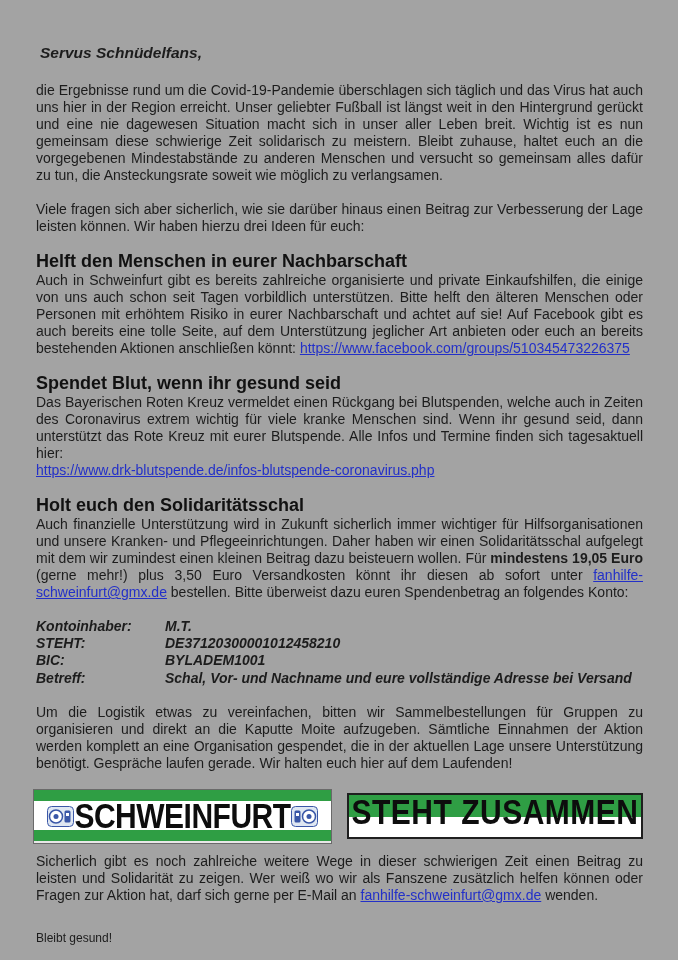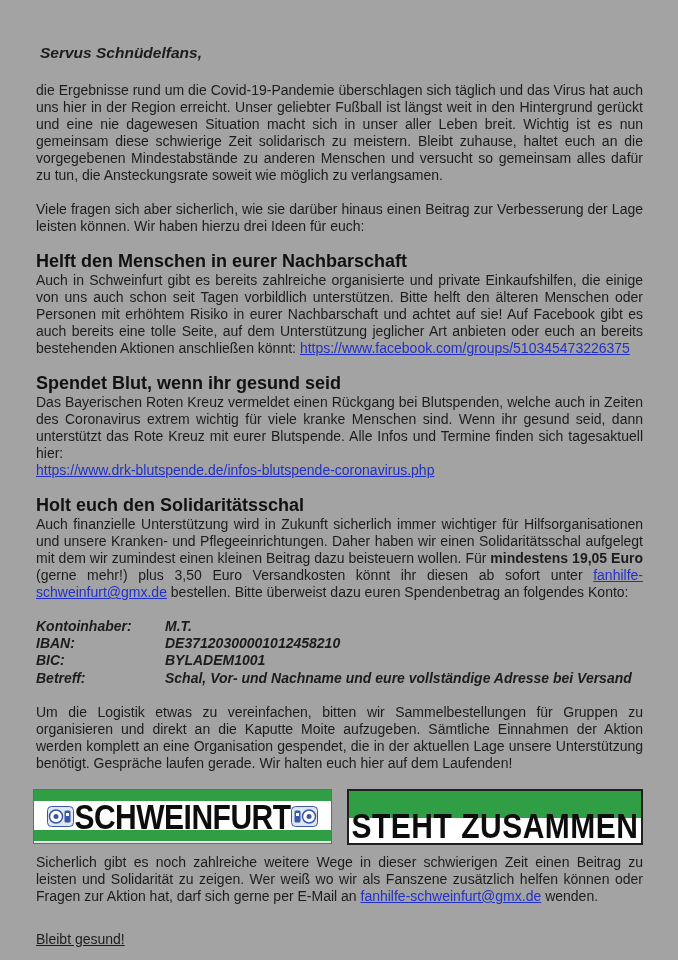--- a/index.html
+++ b/index.html
@@ -83,41 +83,40 @@
     font-size: 30px;
     font-weight: 700;
     letter-spacing: -0.5px;
     color: #0d0d0d;
     transform: scaleY(1.18);
     white-space: nowrap;
   }
   .banner-right {
     box-sizing: border-box;
     width: 296px;
-    height: 56px;
+    height: 46px;
     border: 2px solid #1f1f1f;
     background: linear-gradient(to bottom, #2f9e44 0%, #2f9e44 52%, #ffffff 52%, #ffffff 100%);
     display: flex;
-    align-items: flex-end;
+    align-items: flex-start;
     justify-content: center;
   }
   .banner-right-text {
     font-size: 30px;
     font-weight: 700;
     letter-spacing: 0.5px;
     color: #0d0d0d;
     transform: scaleY(1.18);
     white-space: nowrap;
   }
   .crest { width: 27px; height: 21px; flex: 0 0 auto; }
   .farewell {
-    font-size: 14px;
+    font-size: 12px;
     line-height: 17px;
     margin: 26px 0 0 0;
-    text-decoration: underline;
   }
 </style>
 </head>
 <body>
 
 <div class="page">
 
   <div class="greeting">Servus Schnüdelfans,</div>
 
   <p class="body-text">die Ergebnisse rund um die Covid-19-Pandemie überschlagen sich täglich und das Virus hat auch uns hier in der Region erreicht. Unser geliebter Fußball ist längst weit in den Hintergrund gerückt und eine nie dagewesen Situation macht sich in unser aller Leben breit. Wichtig ist es nun gemeinsam diese schwierige Zeit solidarisch zu meistern. Bleibt zuhause, haltet euch an die vorgegebenen Mindestabstände zu anderen Menschen und versucht so gemeinsam alles dafür zu tun, die Ansteckungsrate soweit wie möglich zu verlangsamen.</p>
@@ -132,21 +131,21 @@
 
   <h2 class="section-heading">Holt euch den Solidaritätsschal</h2>
   <p class="body-text"><span>Auch finanzielle Unterstützung wird in Zukunft sicherlich immer wichtiger für Hilfsorganisationen und unsere Kranken- und Pflegeeinrichtungen. Daher haben wir einen Solidaritätsschal aufgelegt mit dem wir zumindest einen kleinen Beitrag dazu beisteuern wollen. Für </span><span class="bold-inline">mindestens 19,05 Euro</span><span> (gerne mehr!) plus 3,50 Euro Versandkosten könnt ihr diesen ab sofort unter </span><a class="doc-link">fanhilfe-schweinfurt@gmx.de</a><span> bestellen. Bitte überweist dazu euren Spendenbetrag an folgendes Konto:</span></p>
 
   <div class="account-block">
     <div class="account-row">
       <span class="account-label">Kontoinhaber:</span>
       <span class="account-value">M.T.</span>
     </div>
     <div class="account-row">
-      <span class="account-label">IBAN:</span>
+      <span class="account-label">STEHT:</span>
       <span class="account-value">DE37120300001012458210</span>
     </div>
     <div class="account-row">
       <span class="account-label">BIC:</span>
       <span class="account-value">BYLADEM1001</span>
     </div>
     <div class="account-row">
       <span class="account-label">Betreff:</span>
       <span class="account-value">Schal, Vor- und Nachname und eure vollständige Adresse bei Versand</span>
     </div>

